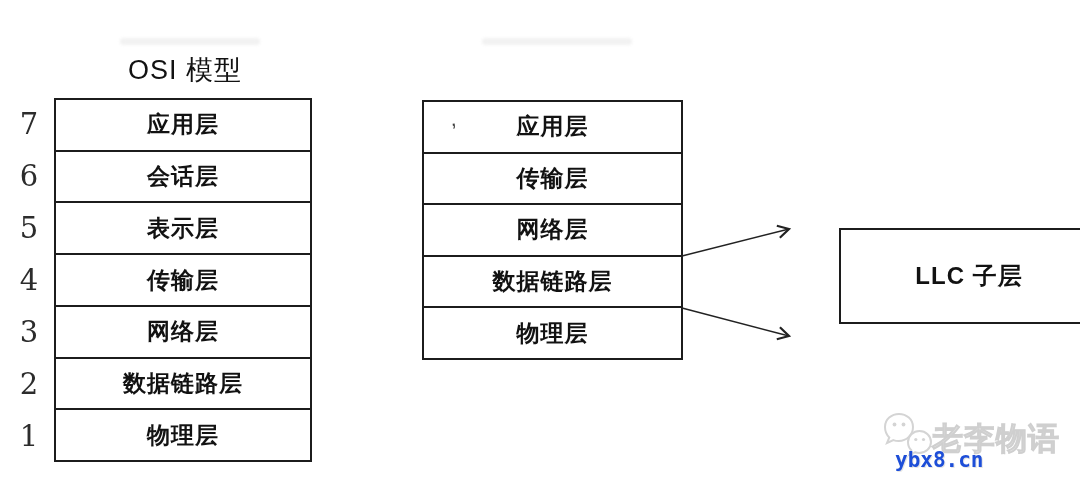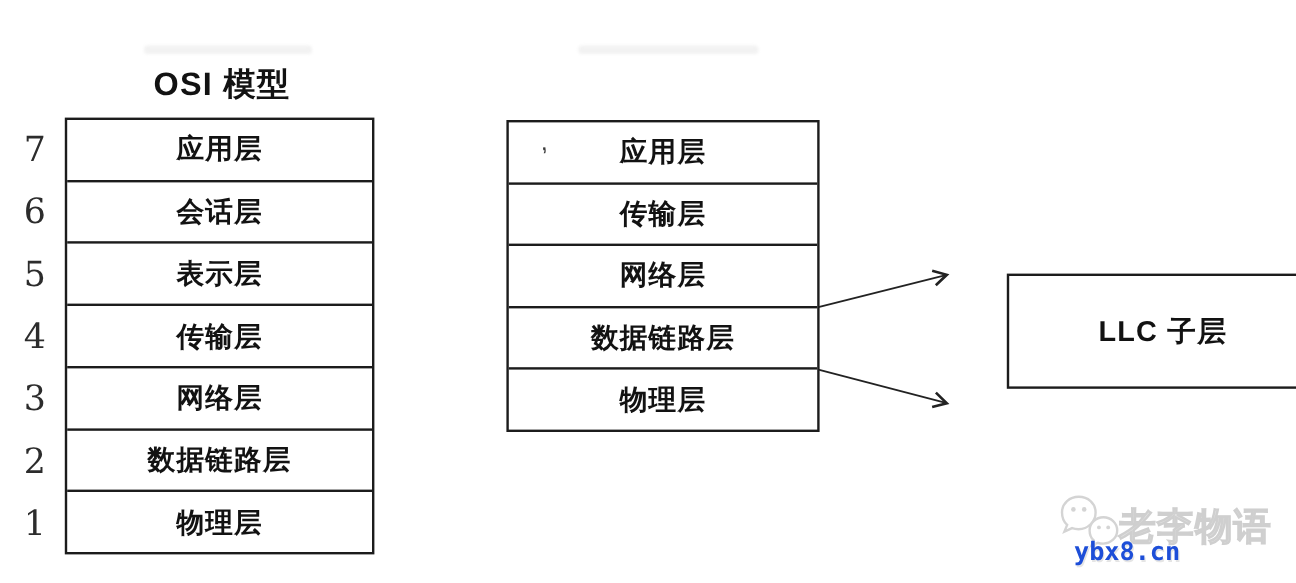--- a/index.html
+++ b/index.html
@@ -8,21 +8,21 @@
     width: 1080px;
     height: 486px;
     background: #ffffff;
     overflow: hidden;
     font-family: "Liberation Sans", "DejaVu Sans", sans-serif;
     color: #141414;
   }
   .col-title {
     position: absolute;
     font-size: 27px;
-    font-weight: bold;
+    font-weight: normal;
     text-align: center;
     color: #121212;
     letter-spacing: 1px;
     white-space: nowrap;
   }
   .osi-title { left: 90px;  top: 52px; width: 190px; }
   .wsn-title { left: 455px; top: 52px; width: 195px; }
 
   .layer-box {
     position: absolute;

